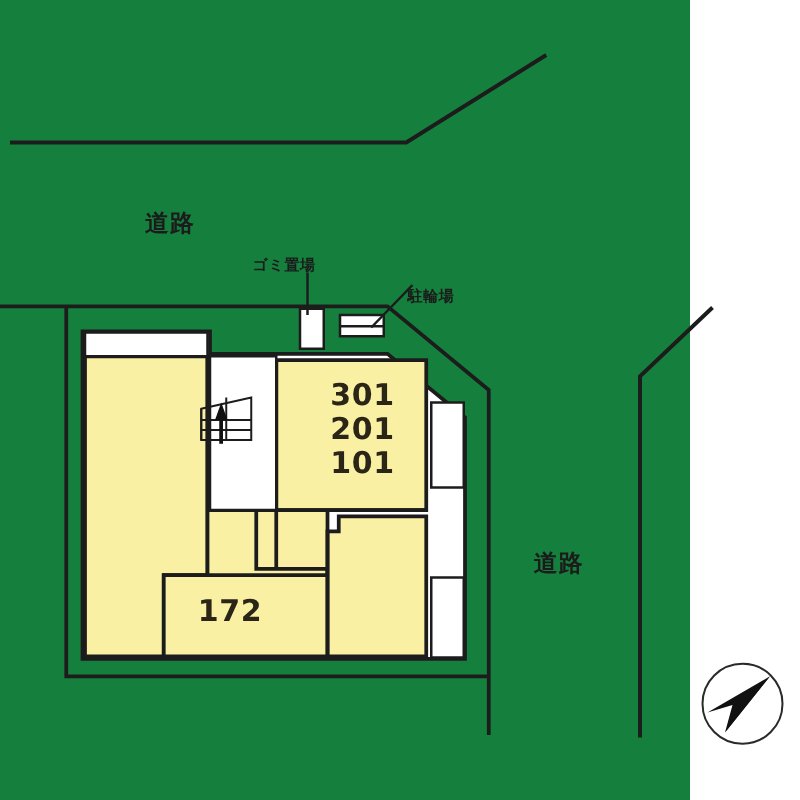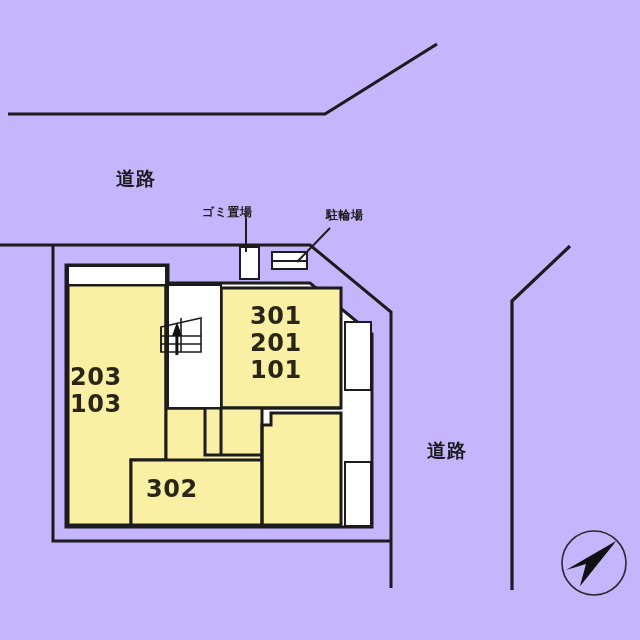--- a/index.html
+++ b/index.html
@@ -9,23 +9,23 @@
     background: #ffffff;
   }
   body {
     width: 640px;
     height: 640px;
     font-family: "DejaVu Sans", "Liberation Sans", sans-serif;
     overflow: hidden;
   }
   #plan-root {
     position: relative;
-    width: 640px;
+    width: 552px;
     height: 640px;
-    background: #c4b5fd;
+    background: #15803d;
   }
   svg.plan-svg {
     position: absolute;
     top: 0;
     left: 0;
     width: 640px;
     height: 640px;
     display: block;
   }
   .unit-fill { fill: #faf0a3; }
@@ -85,21 +85,21 @@
     font-weight: 700;
     letter-spacing: 0.5px;
   }
   .unit-label {
     position: absolute;
     font-size: 24px;
     font-weight: 700;
     color: #2a2516;
     letter-spacing: 0.5px;
     line-height: 27px;
-    text-align: left;
+    text-align: center;
     white-space: pre;
     font-family: "DejaVu Sans", "Liberation Sans", sans-serif;
   }
 </style>
 </head>
 <body>
 
 <div id="plan-root">
 
   <svg class="plan-svg" viewBox="0 0 640 640">
@@ -276,25 +276,23 @@
     </g>
 
   </svg>
 
   <div class="map-label lbl-road" style="left:116px; top:166px;">道路</div>
 
   <div class="map-label lbl-road" style="left:427px; top:438px;">道路</div>
 
   <div class="map-label lbl-facility" style="left:202px; top:204px;">ゴミ置場</div>
 
-  <div class="map-label lbl-facility" style="left:326px; top:207px;">駐輪場</div>
-
-  <div class="unit-label" style="left:70px; top:364px; width:100px;">203
-103</div>
+  <div class="map-label lbl-facility" style="left:326px; top:229px;">駐輪場</div>
+
 
   <div class="unit-label" style="left:250px; top:303px; width:80px;">301
 201
 101</div>
 
 
-  <div class="unit-label" style="left:146px; top:476px; width:76px;">302</div>
+  <div class="unit-label" style="left:146px; top:476px; width:76px;">172</div>
 
 </div>
 
 </body></html>

